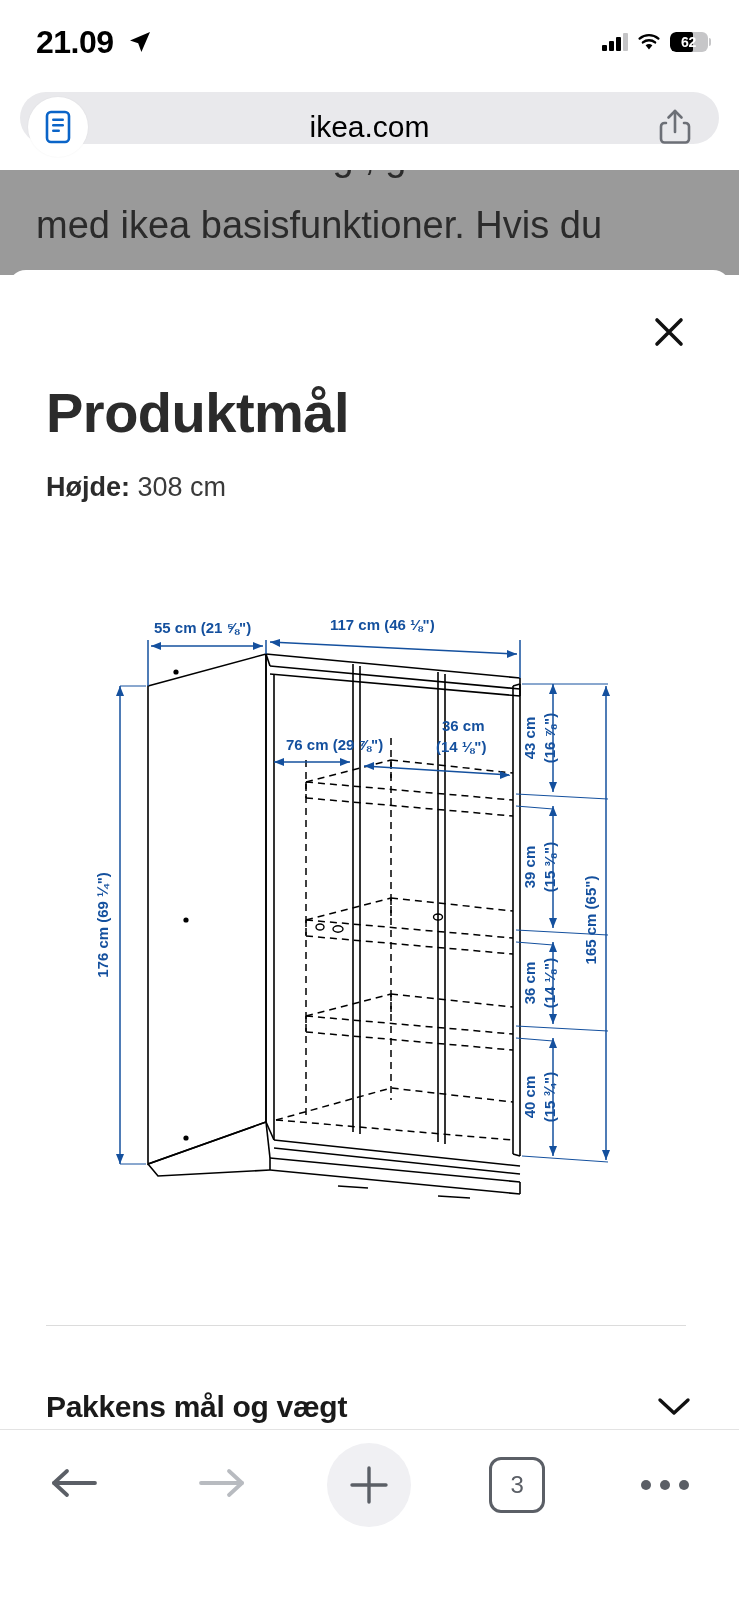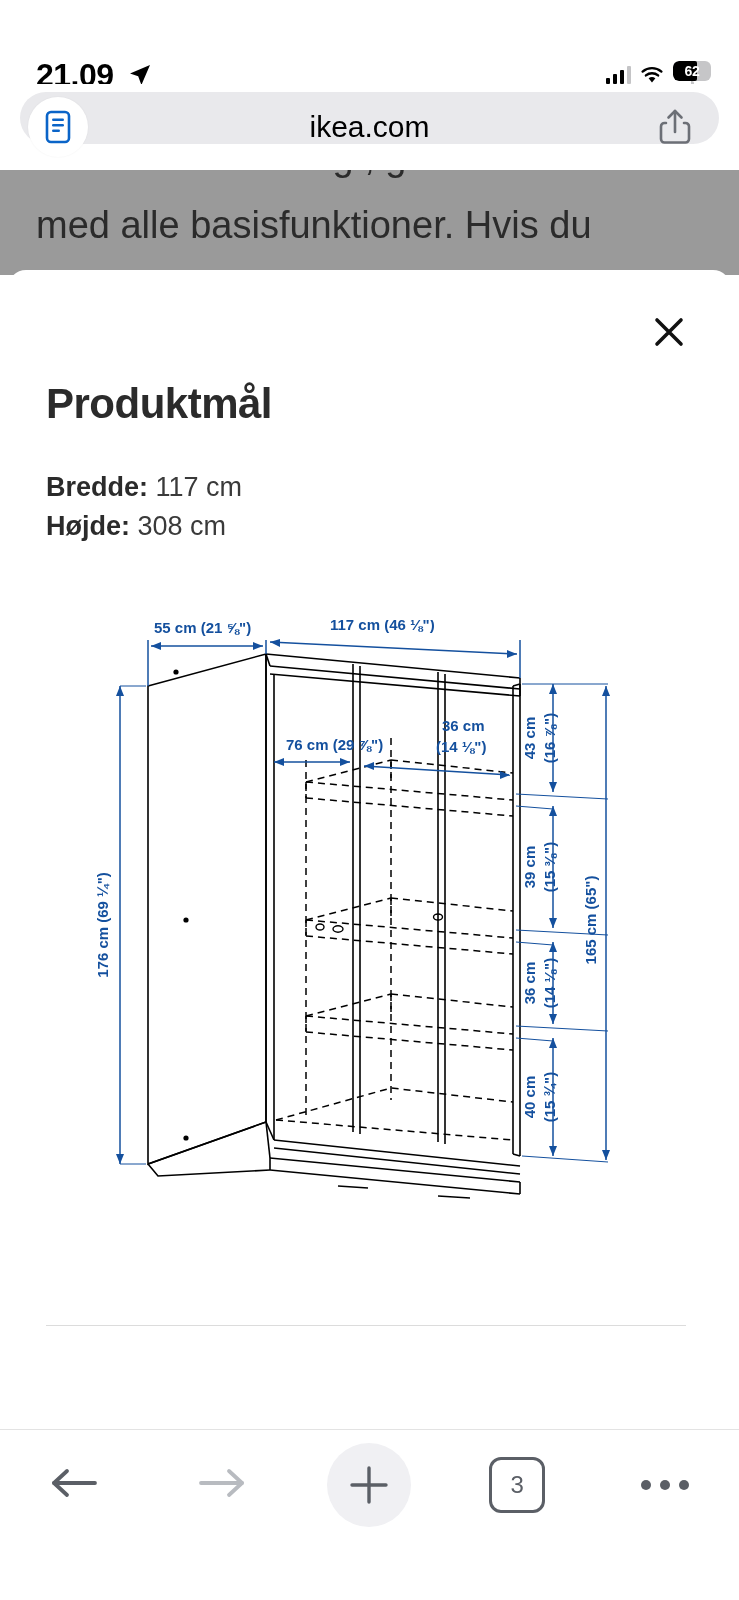--- a/index.html
+++ b/index.html
@@ -9,21 +9,20 @@
     font-family:"Liberation Sans", sans-serif;
     overflow:hidden;
     position:relative;
     -webkit-font-smoothing:antialiased;
   }
 
   
   .statusbar{
     position:absolute;left:0;top:0;width:739px;height:84px;
     background:#ffffff;
-    margin-top:33px;
   }
   .sb-time{
     position:absolute;left:36px;top:24px;
     font-size:32px;font-weight:600;color:#000;letter-spacing:-0.5px;
   }
   .sb-loc{
     position:absolute;left:128px;top:30px;width:24px;height:24px;
   }
   .sb-right{
     position:absolute;right:28px;top:28px;height:28px;
@@ -95,21 +94,21 @@
     position:absolute;left:8px;top:270px;width:723px;height:1160px;
     background:#ffffff;border-radius:18px 18px 0 0;
     overflow:hidden;
   }
   .close-btn{
     position:absolute;right:38px;top:38px;width:48px;height:48px;
     display:flex;align-items:center;justify-content:center;
   }
   .sheet-title{
     position:absolute;left:38px;top:110px;
-    font-size:42px;font-weight:700;color:#2b2b2b;letter-spacing:-0.5px;
+    font-size:56px;font-weight:700;color:#2b2b2b;letter-spacing:-0.5px;
   }
   .spec-list{
     position:absolute;left:38px;top:198px;width:600px;
   }
   .spec-row{
     font-size:27px;color:#3a3a3a;line-height:1.45;
   }
   .spec-row b{font-weight:700;color:#2b2b2b;}
 
   
@@ -170,21 +169,21 @@
         <i></i>
         <i></i>
     </div>
     <div class="wifi">
       <svg width="24" height="18" viewBox="0 0 24 18">
         <path d="M12 16.4 L8.6 12.3 a5.4 5.4 0 0 1 6.8 0 Z" fill="#000"></path>
         <path d="M5.9 9.4 a9.6 9.6 0 0 1 12.2 0" stroke="#000" stroke-width="2.4" fill="none" stroke-linecap="round"></path>
         <path d="M2.6 5.6 a14.6 14.6 0 0 1 18.8 0" stroke="#000" stroke-width="2.4" fill="none" stroke-linecap="round"></path>
       </svg>
     </div>
-    <div style="display:flex;align-items:center;flex-direction:column;">
+    <div style="display:flex;align-items:center;">
       <div class="battery">
         <div class="fill" id="batt-fill" style="width:62%;"></div>
         <div class="pct">62</div>
       </div>
       <div class="battery-cap"></div>
     </div>
   </div>
 </div>
 
 <div class="urlbar-wrap">
@@ -203,38 +202,34 @@
         <path d="M8 16 H6.5 a3.5 3.5 0 0 0 -3.5 3.5 V32 a3.5 3.5 0 0 0 3.5 3.5 H27.5 a3.5 3.5 0 0 0 3.5 -3.5 V19.5 a3.5 3.5 0 0 0 -3.5 -3.5 H26" stroke="#6c6f76" stroke-width="2.6" fill="none" stroke-linecap="round"></path>
         <path d="M17 25 V4" stroke="#6c6f76" stroke-width="2.6" fill="none" stroke-linecap="round"></path>
         <path d="M10.5 10.5 L17 4 L23.5 10.5" stroke="#6c6f76" stroke-width="2.6" fill="none" stroke-linecap="round" stroke-linejoin="round"></path>
       </svg>
     </div>
   </div>
 </div>
 
 <div class="page-behind">
   <div class="pb-line1">g  ,   g</div>
-  <div class="pb-line2">med alle basisfunktioner. Hvis du</div>
+  <div class="pb-line2">med ikea basisfunktioner. Hvis du</div>
 </div>
 
 <div class="sheet">
 
   <div class="close-btn">
     <svg width="40" height="40" viewBox="0 0 40 40">
       <path d="M8 8 L32 32 M32 8 L8 32" stroke="#111" stroke-width="3.6" stroke-linecap="round"></path>
     </svg>
   </div>
 
   <div class="sheet-title">Produktmål</div>
 
   <div class="spec-list">
-    <div class="spec-row">
-      <b>Bredde:</b>
-      <span>117 cm</span>
-    </div>
     <div class="spec-row">
       <b>Højde:</b>
       <span>308 cm</span>
     </div>
   </div>
 
   <div class="drawing">
     <svg width="723" height="620" viewBox="0 0 723 620">
       <g fill="none" stroke="#000" stroke-width="1.6" stroke-linejoin="miter">
 
@@ -395,20 +390,28 @@
         <text x="527" y="477" transform="rotate(-90 527 477)" text-anchor="middle">40 cm</text>
         <text x="547" y="477" transform="rotate(-90 547 477)" text-anchor="middle">(15 ¾")</text>
 
         <text x="588" y="300" transform="rotate(-90 588 300)" text-anchor="middle">165 cm (65")</text>
       </g>
     </svg>
   </div>
 
   <div class="divider"></div>
 
+  <div class="accordion">
+    <span class="accordion-label">Pakkens mål og vægt</span>
+    <span class="accordion-chev">
+      <svg width="34" height="22" viewBox="0 0 34 22">
+        <path d="M3 4 L17 17 L31 4" stroke="#111" stroke-width="3.4" fill="none" stroke-linecap="round" stroke-linejoin="round"></path>
+      </svg>
+    </span>
+  </div>
 </div>
 
 <div class="toolbar">
   <div class="tb-inner">
     <div class="tb-item">
       <span>
         <svg width="54" height="40" viewBox="0 0 54 40">
           <path d="M48 20 H7" stroke="#5b5f66" stroke-width="3.8" stroke-linecap="round"></path>
           <path d="M20 8 L7 20 L20 32" stroke="#5b5f66" stroke-width="3.8" fill="none" stroke-linecap="round" stroke-linejoin="round"></path>
         </svg>

